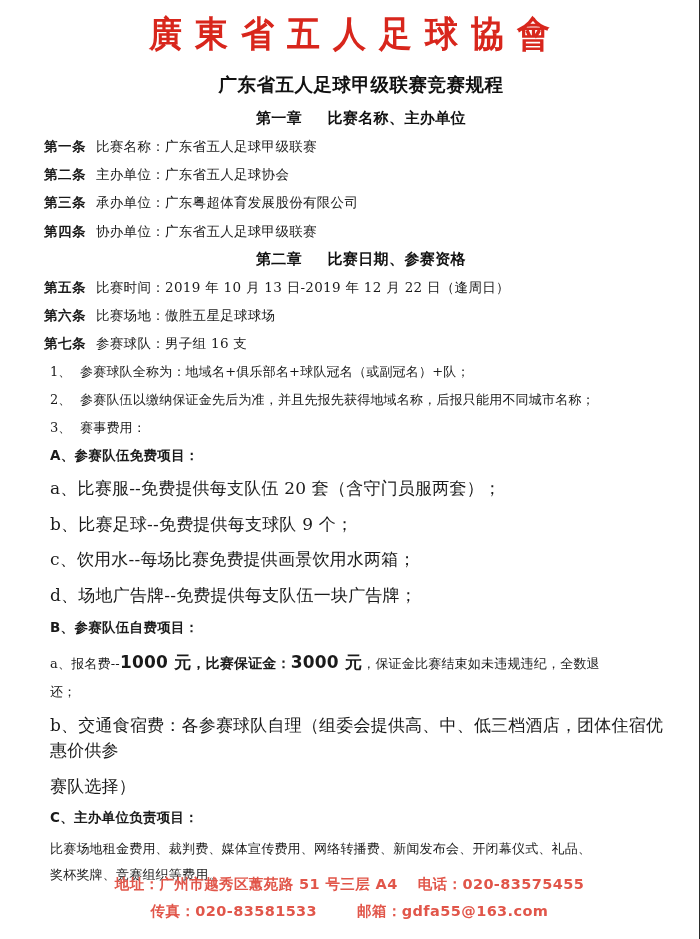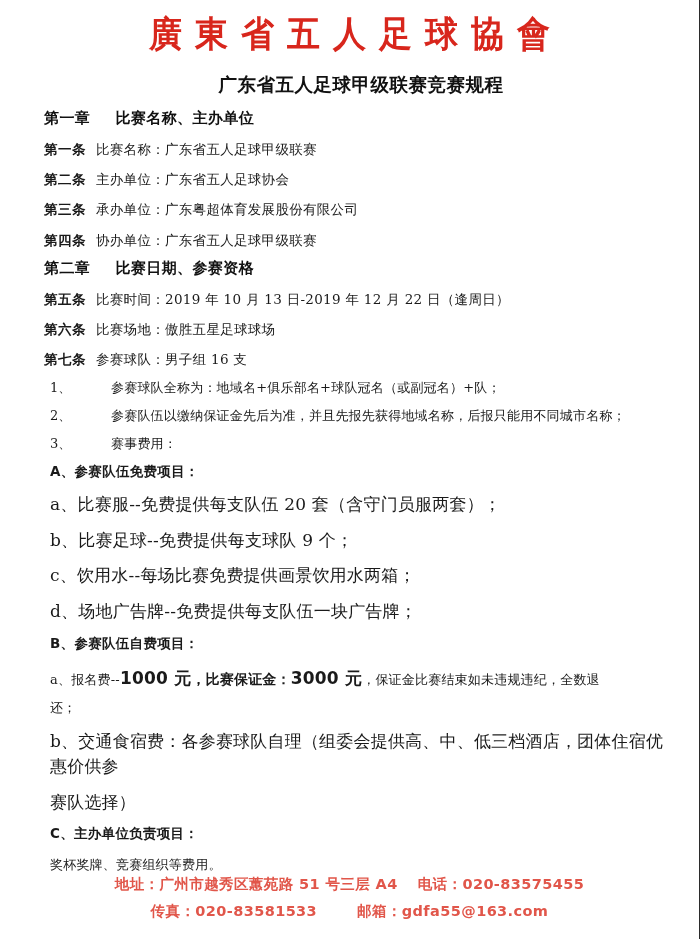--- a/index.html
+++ b/index.html
@@ -52,34 +52,35 @@
     text-align: center;
     font-family: "DejaVu Sans", "Liberation Sans", sans-serif;
     font-weight: bold;
     font-size: 18.5px;
     letter-spacing: 0.5px;
     color: #111;
     margin: 6px 0 12px 0;
   }
 
   .chapter {
+    text-align: center;
     font-family: "DejaVu Sans", "Liberation Sans", sans-serif;
     font-weight: bold;
     font-size: 15px;
     color: #111;
     margin: 10px 0 9px 0;
     letter-spacing: 0.4px;
   }
   .chapter .gap { display: inline-block; width: 14px; }
 
   
   .article {
     display: flex;
     align-items: baseline;
-    margin: 12px 0 10px 0;
+    margin: 0 0 10px 0;
     font-size: 13.5px;
     line-height: 1.35;
   }
   .article .marker {
     font-family: "DejaVu Sans", "Liberation Sans", sans-serif;
     font-weight: bold;
     width: 52px;
     flex: 0 0 52px;
     letter-spacing: 0.5px;
     font-size: 13.5px;
@@ -99,21 +100,20 @@
     padding-left: 6px;
   }
   .numbered .marker {
     width: 30px;
     flex: 0 0 30px;
     font-family: "DejaVu Serif", "Liberation Serif", serif;
   }
   .numbered .body {
     font-family: "DejaVu Serif", "Liberation Serif", serif;
     letter-spacing: 0.2px;
-    margin-left: 31px;
   }
 
   
   .section-head {
     font-family: "DejaVu Sans", "Liberation Sans", sans-serif;
     font-weight: bold;
     font-size: 13.5px;
     margin: 0 0 11px 0;
     padding-left: 6px;
     letter-spacing: 0.3px;
@@ -259,20 +259,21 @@
 
     <div class="fee-line">
       <span>a、报名费--</span><span class="fee-amount">1000 元</span><span class="fee-label-bold">，比赛保证金：</span><span class="fee-amount">3000 元</span><span>，保证金比赛结束如未违规违纪，全数退</span>
     </div>
     <div class="cont-line">还；</div>
 
     <div class="subitem">b、交通食宿费：各参赛球队自理（组委会提供高、中、低三档酒店，团体住宿优惠价供参</div>
     <div class="subitem">赛队选择）</div>
 
     <div class="section-head">C、主办单位负责项目：</div>
+    <div class="para">比赛场地租金费用、裁判费、媒体宣传费用、网络转播费、新闻发布会、开闭幕仪式、礼品、</div>
     <div class="para">奖杯奖牌、竞赛组织等费用。</div>
 
 
   </div>
 
   <div class="footer">
     <div>
       <span>地址：</span><span>广州市越秀区蕙苑路 51 号三层 A4</span><span class="sp"></span><span>电话：</span><span>020-83575455</span>
     </div>
     <div>

